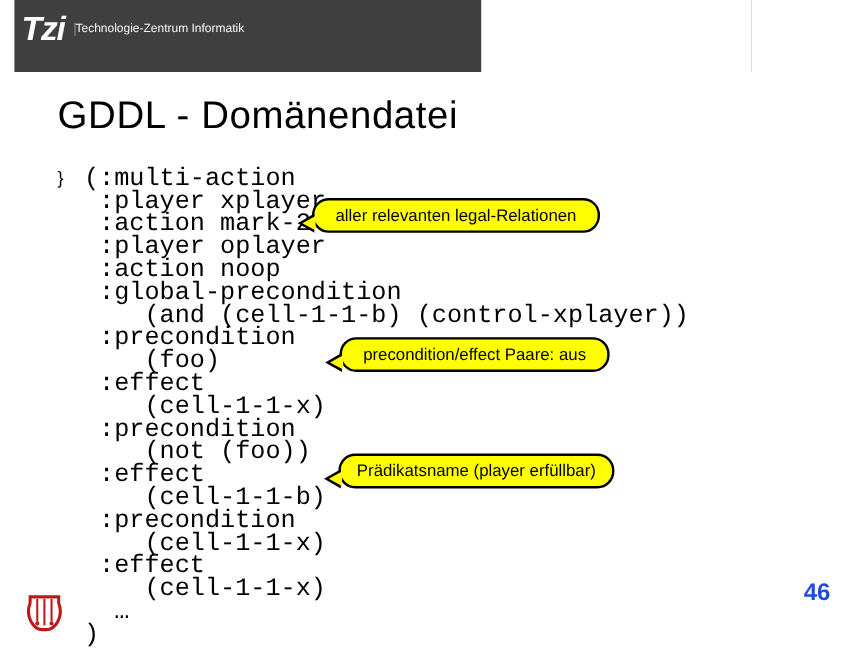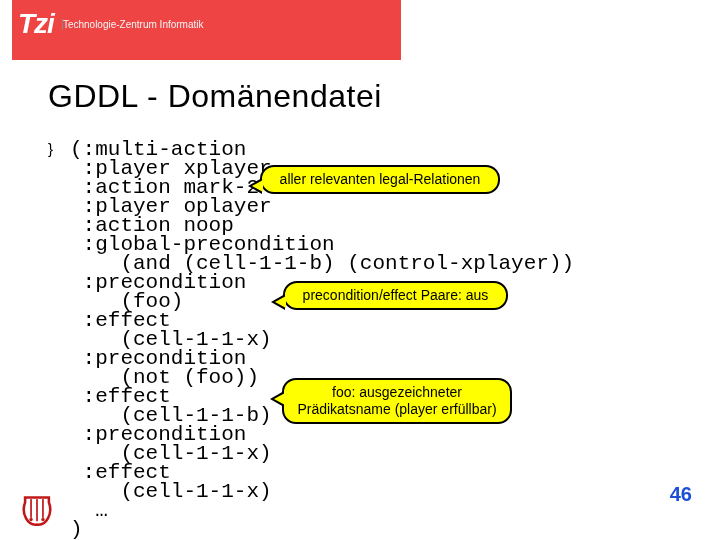--- a/index.html
+++ b/index.html
@@ -11,21 +11,21 @@
     font-family: Arial, Helvetica, sans-serif;
     overflow: hidden;
     position: relative;
   }
   .header-bar {
     position: absolute;
     top: 0;
     left: 0;
     width: 626px;
     height: 60px;
-    background: #ef4444;
+    background: #404040;
   }
   .header-left-white {
     position: absolute;
     top: 0;
     left: 0;
     width: 12px;
     height: 60px;
     background: #ffffff;
   }
   .header-right-white {
@@ -174,21 +174,20 @@
 
 <div class="callout" style="top:281px; left:283px; width:205px;">
   <span class="tail" style="top:11px;"></span>
     <span class="tail-inner" style="top:13px;"></span>
   <div>precondition/effect Paare: aus</div>
 </div>
 
 <div class="callout" style="top:378px; left:282px; width:210px;">
   <span class="tail" style="top:11px;"></span>
     <span class="tail-inner" style="top:13px;"></span>
-  <div>foo: ausgezeichneter</div>
   <div>Prädikatsname (player erfüllbar)</div>
 </div>
 
 <div class="footer-logo">
   <svg viewBox="0 0 40 40">
     <path d="M6 4 h28 v6 a14 18 0 0 1 -14 26 a14 18 0 0 1 -14 -26 z" fill="none" stroke="#c01818" stroke-width="3"></path>
     <rect x="12" y="6" width="2" height="22" fill="#c01818"></rect>
     <rect x="19" y="6" width="2" height="26" fill="#c01818"></rect>
     <rect x="26" y="6" width="2" height="22" fill="#c01818"></rect>
     <circle cx="13" cy="30" r="2" fill="#c01818"></circle>

